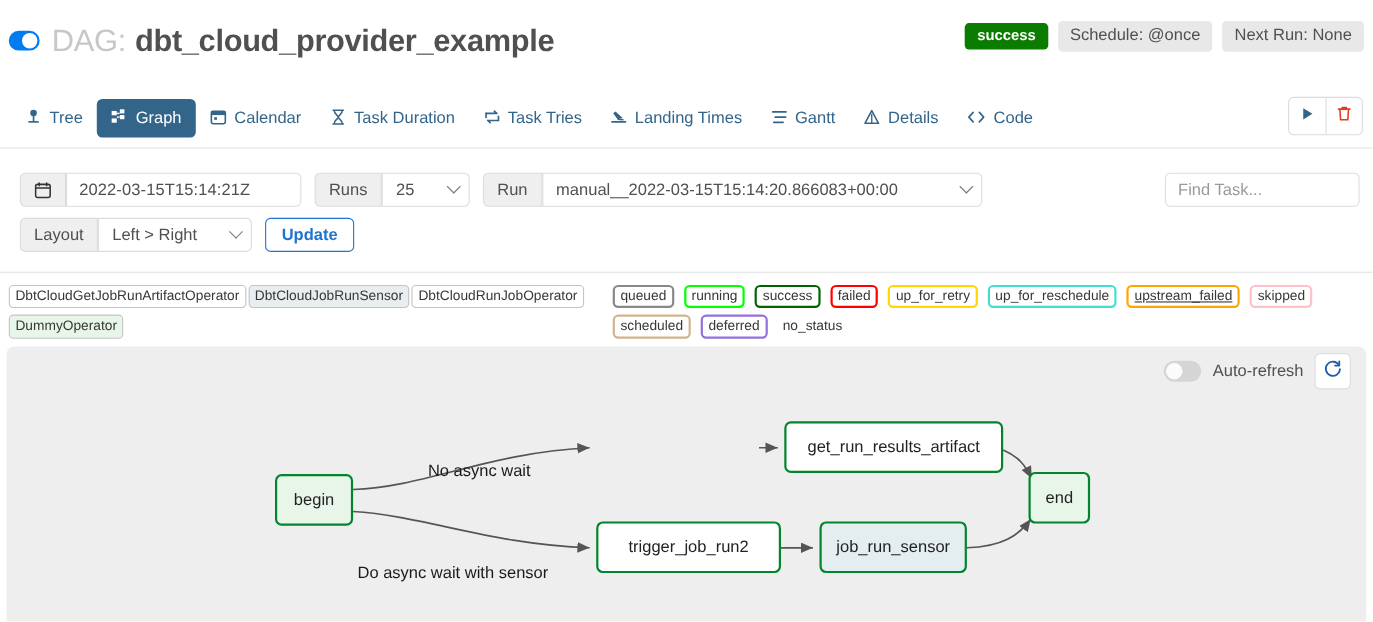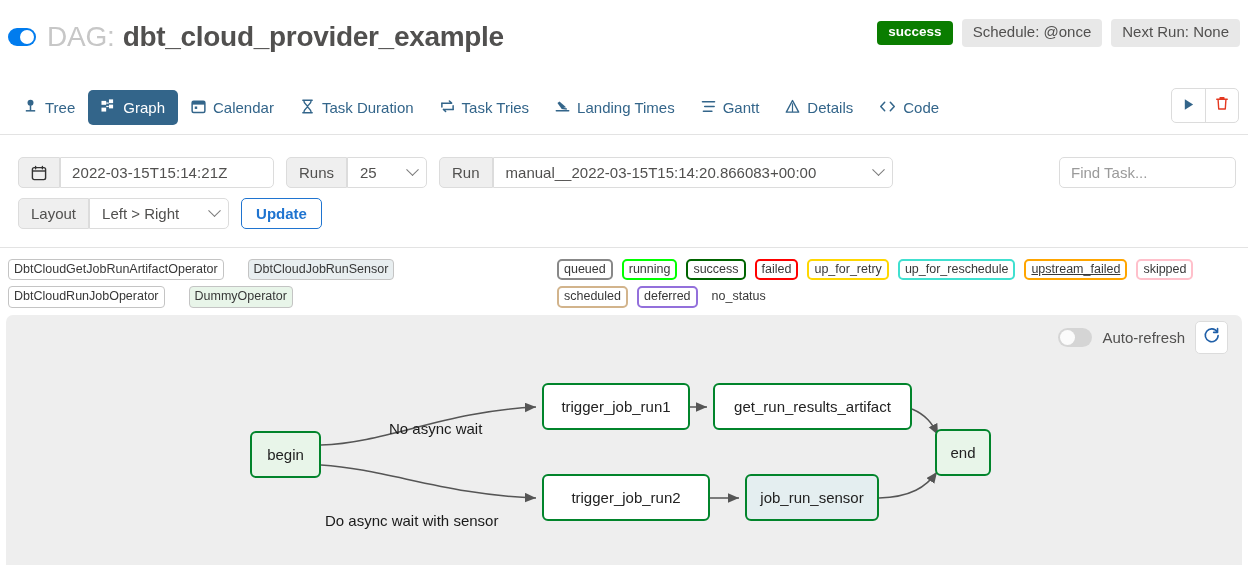--- a/index.html
+++ b/index.html
@@ -131,21 +131,21 @@
     font-size: 15px; color: #9a9a9a;
   }
 
   
   .legend {
     position: absolute; left: 0; top: 249px;
     width: 1248px; height: 62px;
     padding: 10px 0 0 8px;
   }
   .legend-row { display: flex; align-items: flex-start; }
-  .op-col { display: flex; flex-wrap: wrap; gap: 6px 24px; width: 540px; align-content: flex-start; }
+  .op-col { display: flex; flex-wrap: wrap; gap: 6px 2px; width: 540px; align-content: flex-start; }
   .st-col { display: flex; flex-wrap: wrap; gap: 6px 9px; width: 700px; align-content: flex-start; padding-left: 9px; }
 
   .op-pill {
     border: 1px solid #c4c4c4; border-radius: 4px;
     font-size: 12.5px; color: #383838; background: #ffffff;
     padding: 2px 5px 3px; line-height: 1.15; cursor: pointer;
     white-space: nowrap;
   }
   .op-pill.tint-green { background: #e8f5e9; border-color: #c4c4c4; }
   .op-pill.tint-blue  { background: #e8eef0; border-color: #c4c4c4; }
@@ -433,21 +433,20 @@
       <path d="M684,92 L701,92" fill="none" stroke="#555" stroke-width="1.5" marker-end="url(#arw)"></path>
 
       <path d="M906,94 C920,100 926,108 932,120" fill="none" stroke="#555" stroke-width="1.5" marker-end="url(#arw)"></path>
 
       <path d="M684,183 L733,183" fill="none" stroke="#555" stroke-width="1.5" marker-end="url(#arw)"></path>
 
       <path d="M873,183 C905,182 920,172 931,157" fill="none" stroke="#555" stroke-width="1.5" marker-end="url(#arw)"></path>
     </svg>
 
     <div class="gnode fill-green" style="left:244px; top:116px; width:71px;  height:47px;">begin</div>
-    <div class="gnode" style="left:536px; top:68px;  width:148px; height:47px;">trigger_job_run1</div>
     <div class="gnode" style="left:707px; top:68px;  width:199px; height:47px;">get_run_results_artifact</div>
     <div class="gnode" style="left:536px; top:159px; width:168px; height:47px;">trigger_job_run2</div>
     <div class="gnode fill-blue" style="left:739px; top:159px; width:134px; height:47px;">job_run_sensor</div>
     <div class="gnode fill-green" style="left:929px; top:114px; width:56px;  height:47px;">end</div>
 
     <div class="edge-label" style="left:383px; top:105px;">No async wait</div>
     <div class="edge-label" style="left:319px; top:197px;">Do async wait with sensor</div>
   </div>
 
 </div>

